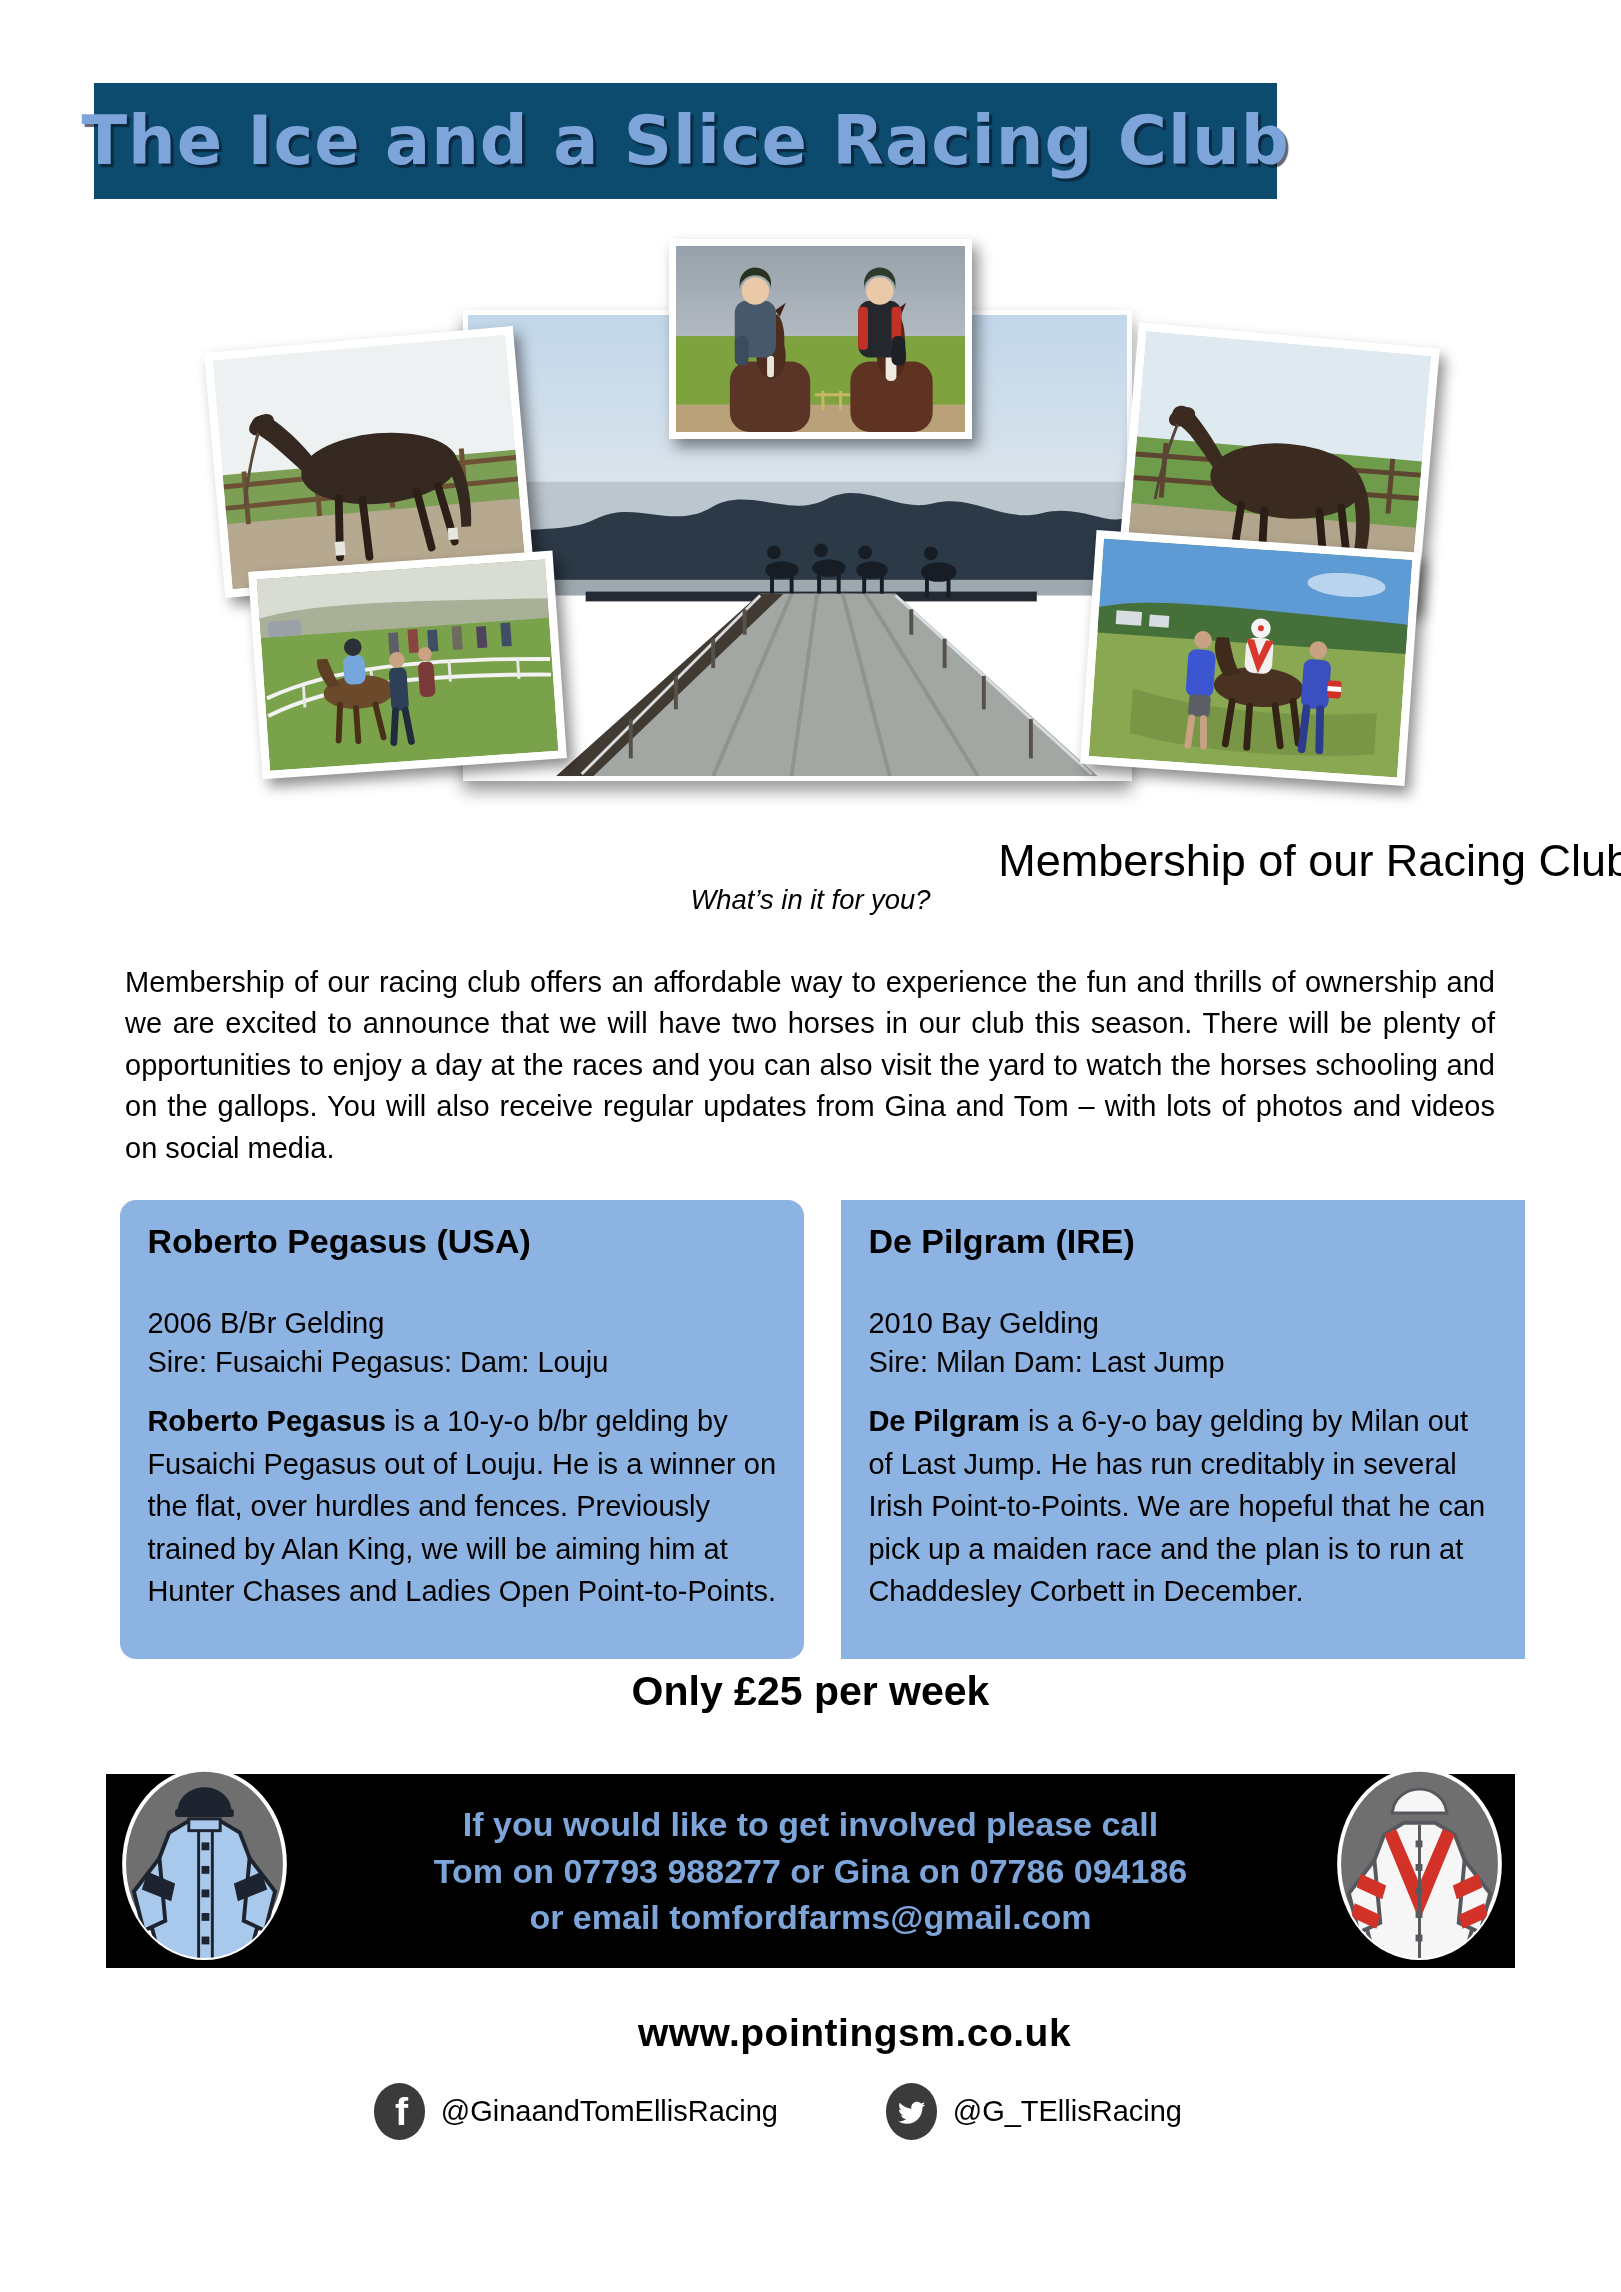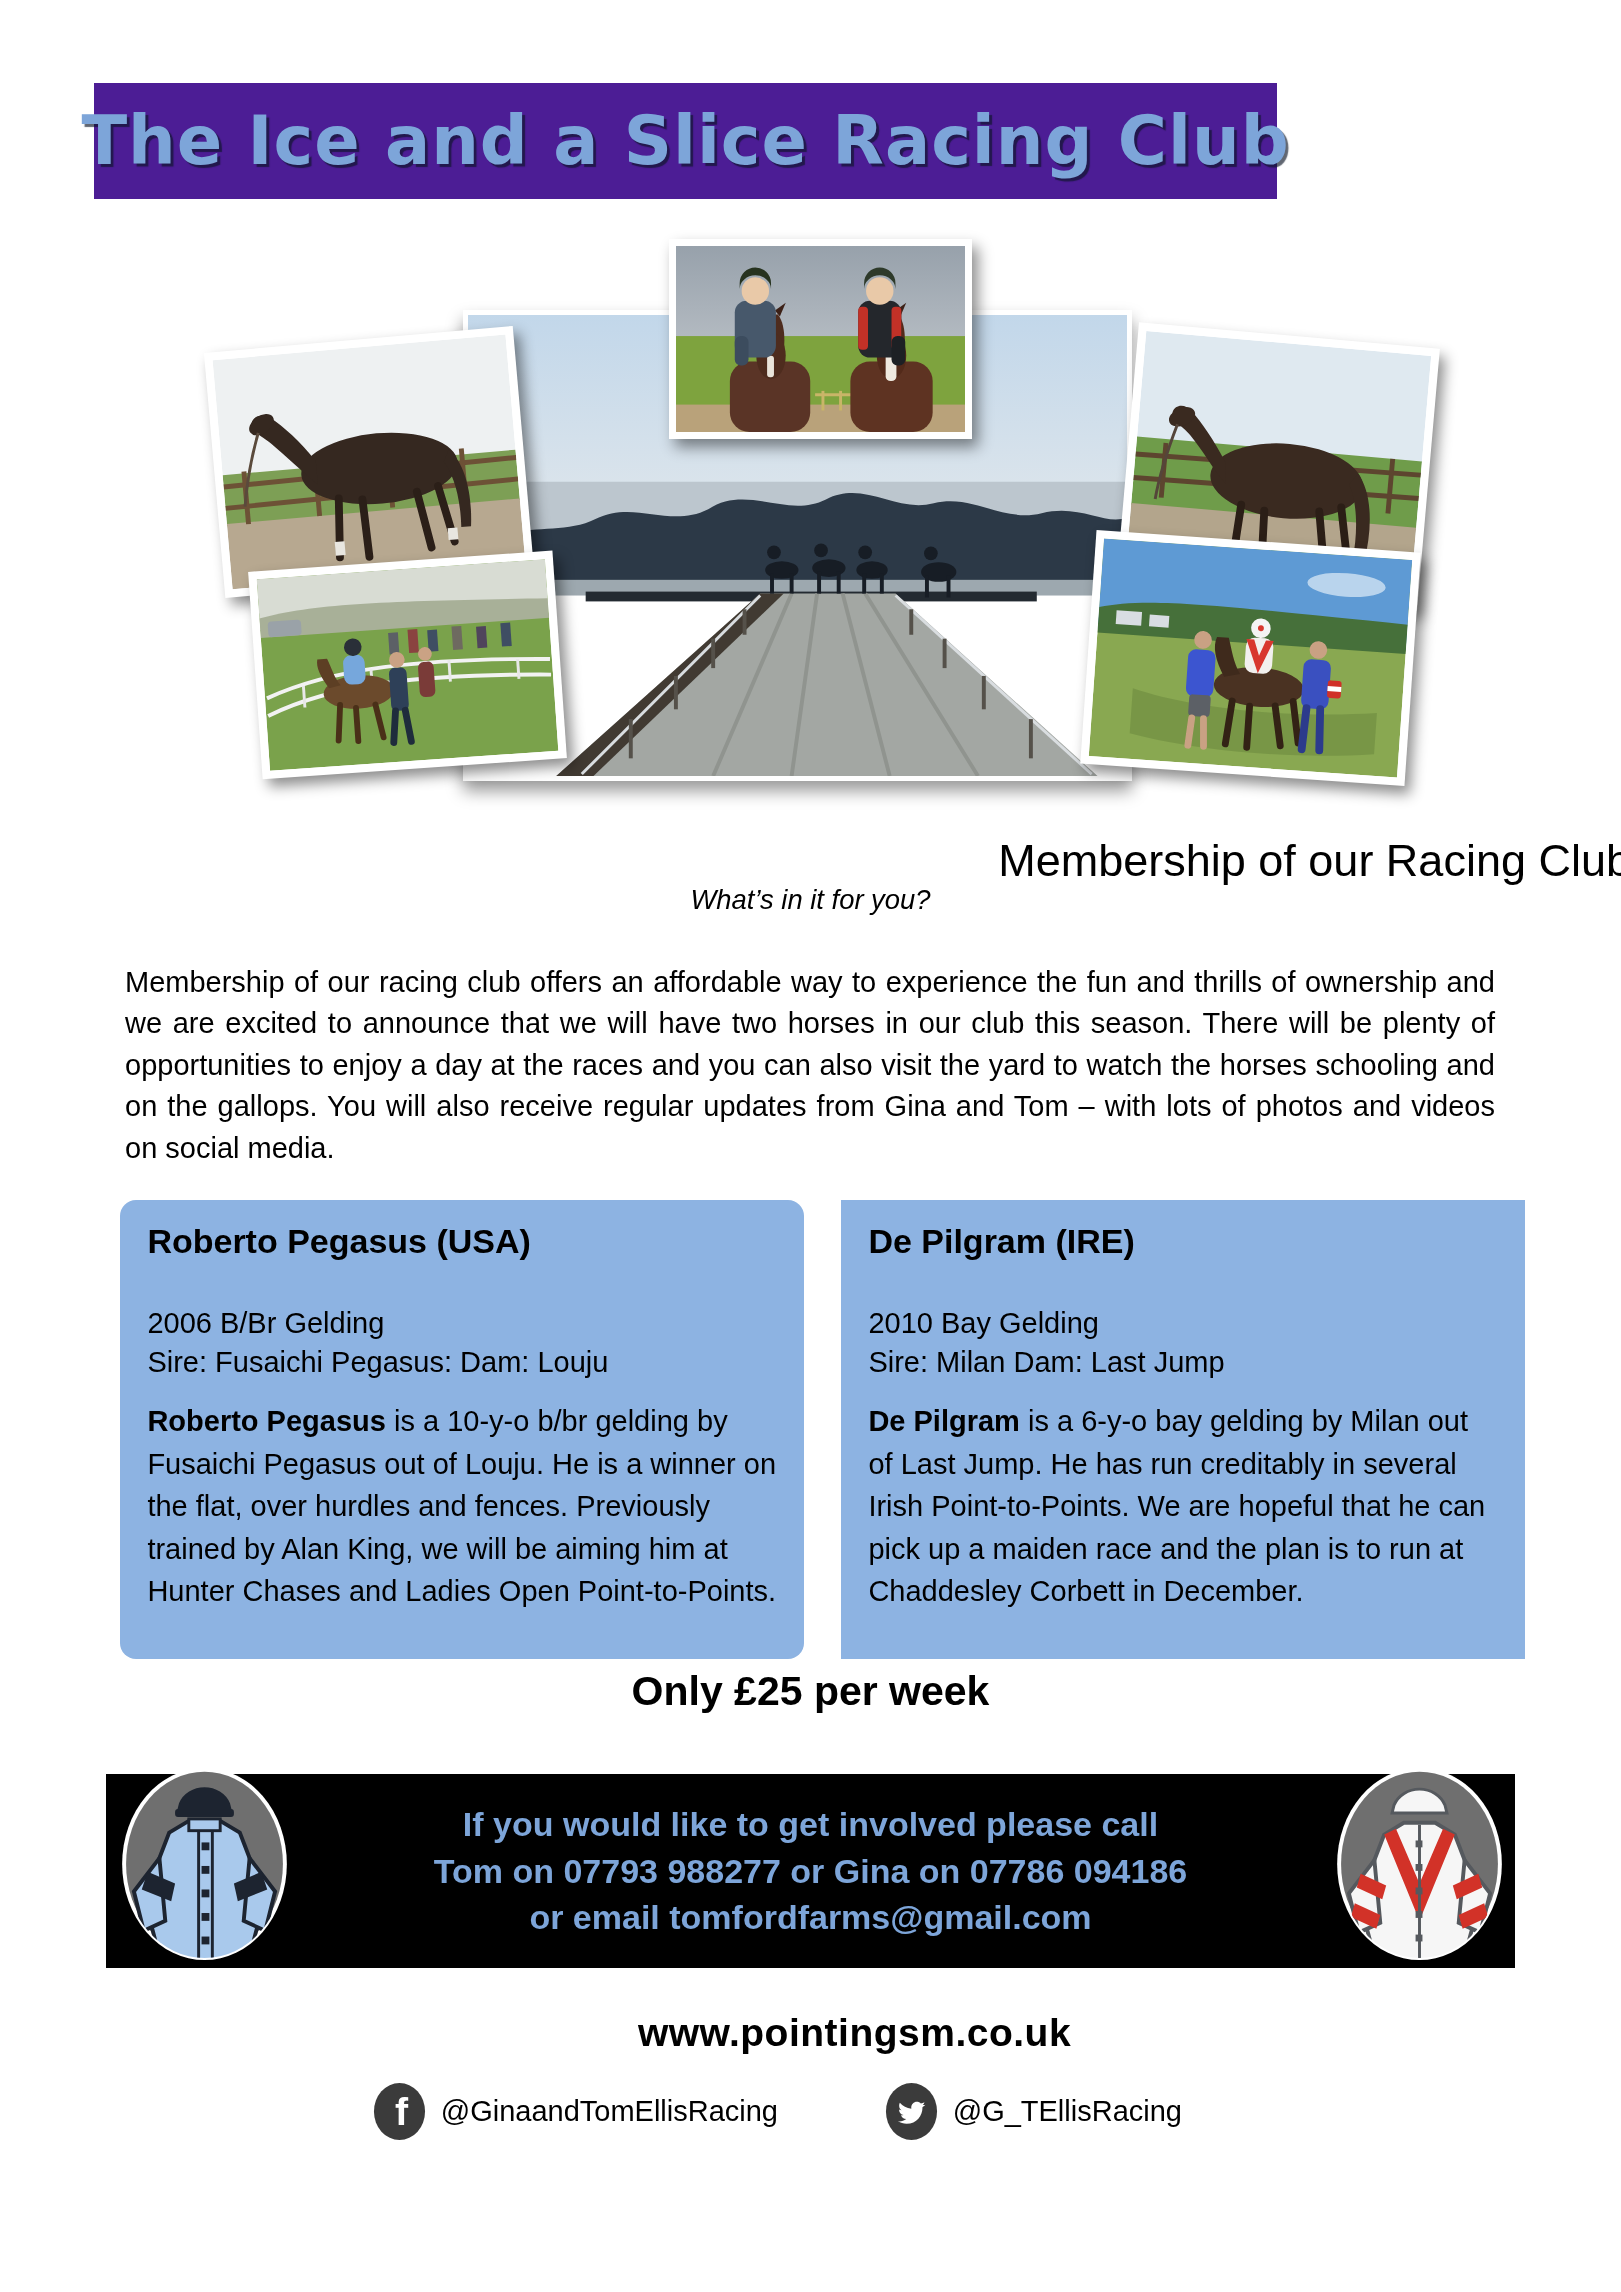--- a/index.html
+++ b/index.html
@@ -4,21 +4,21 @@
 <style>
   html,body{margin:0;padding:0;background:#ffffff;}
   .page{
     position:relative;width:1621px;height:2293px;margin:0 auto;
     background:#ffffff;overflow:hidden;
     font-family:"Liberation Sans",sans-serif;color:#000;
   }
   
   .top-bar{
     position:absolute;left:94px;top:83px;width:1183px;height:116px;
-    background:#4c1d95;display:flex;align-items:center;justify-content:center;
+    background:#0c4a6e;display:flex;align-items:center;justify-content:center;
   }
   .top-bar h1{
     margin:0;font-family:"DejaVu Sans",sans-serif;font-weight:bold;
     font-size:67px;letter-spacing:1px;color:#7da5d9;
     text-shadow:2.9px 2.9px 1px rgba(12,22,38,.65);white-space:nowrap;
   }
   
   .photo{position:absolute;background:#fff;box-shadow:5.9px 7.8px 13.7px rgba(0,0,0,.45);}
   .photo svg{display:block;}
   .ph-bg{left:463px;top:310px;width:659px;height:461px;padding:4.9px;z-index:1;box-shadow:0 9.8px 15.7px rgba(0,0,0,.4);}

